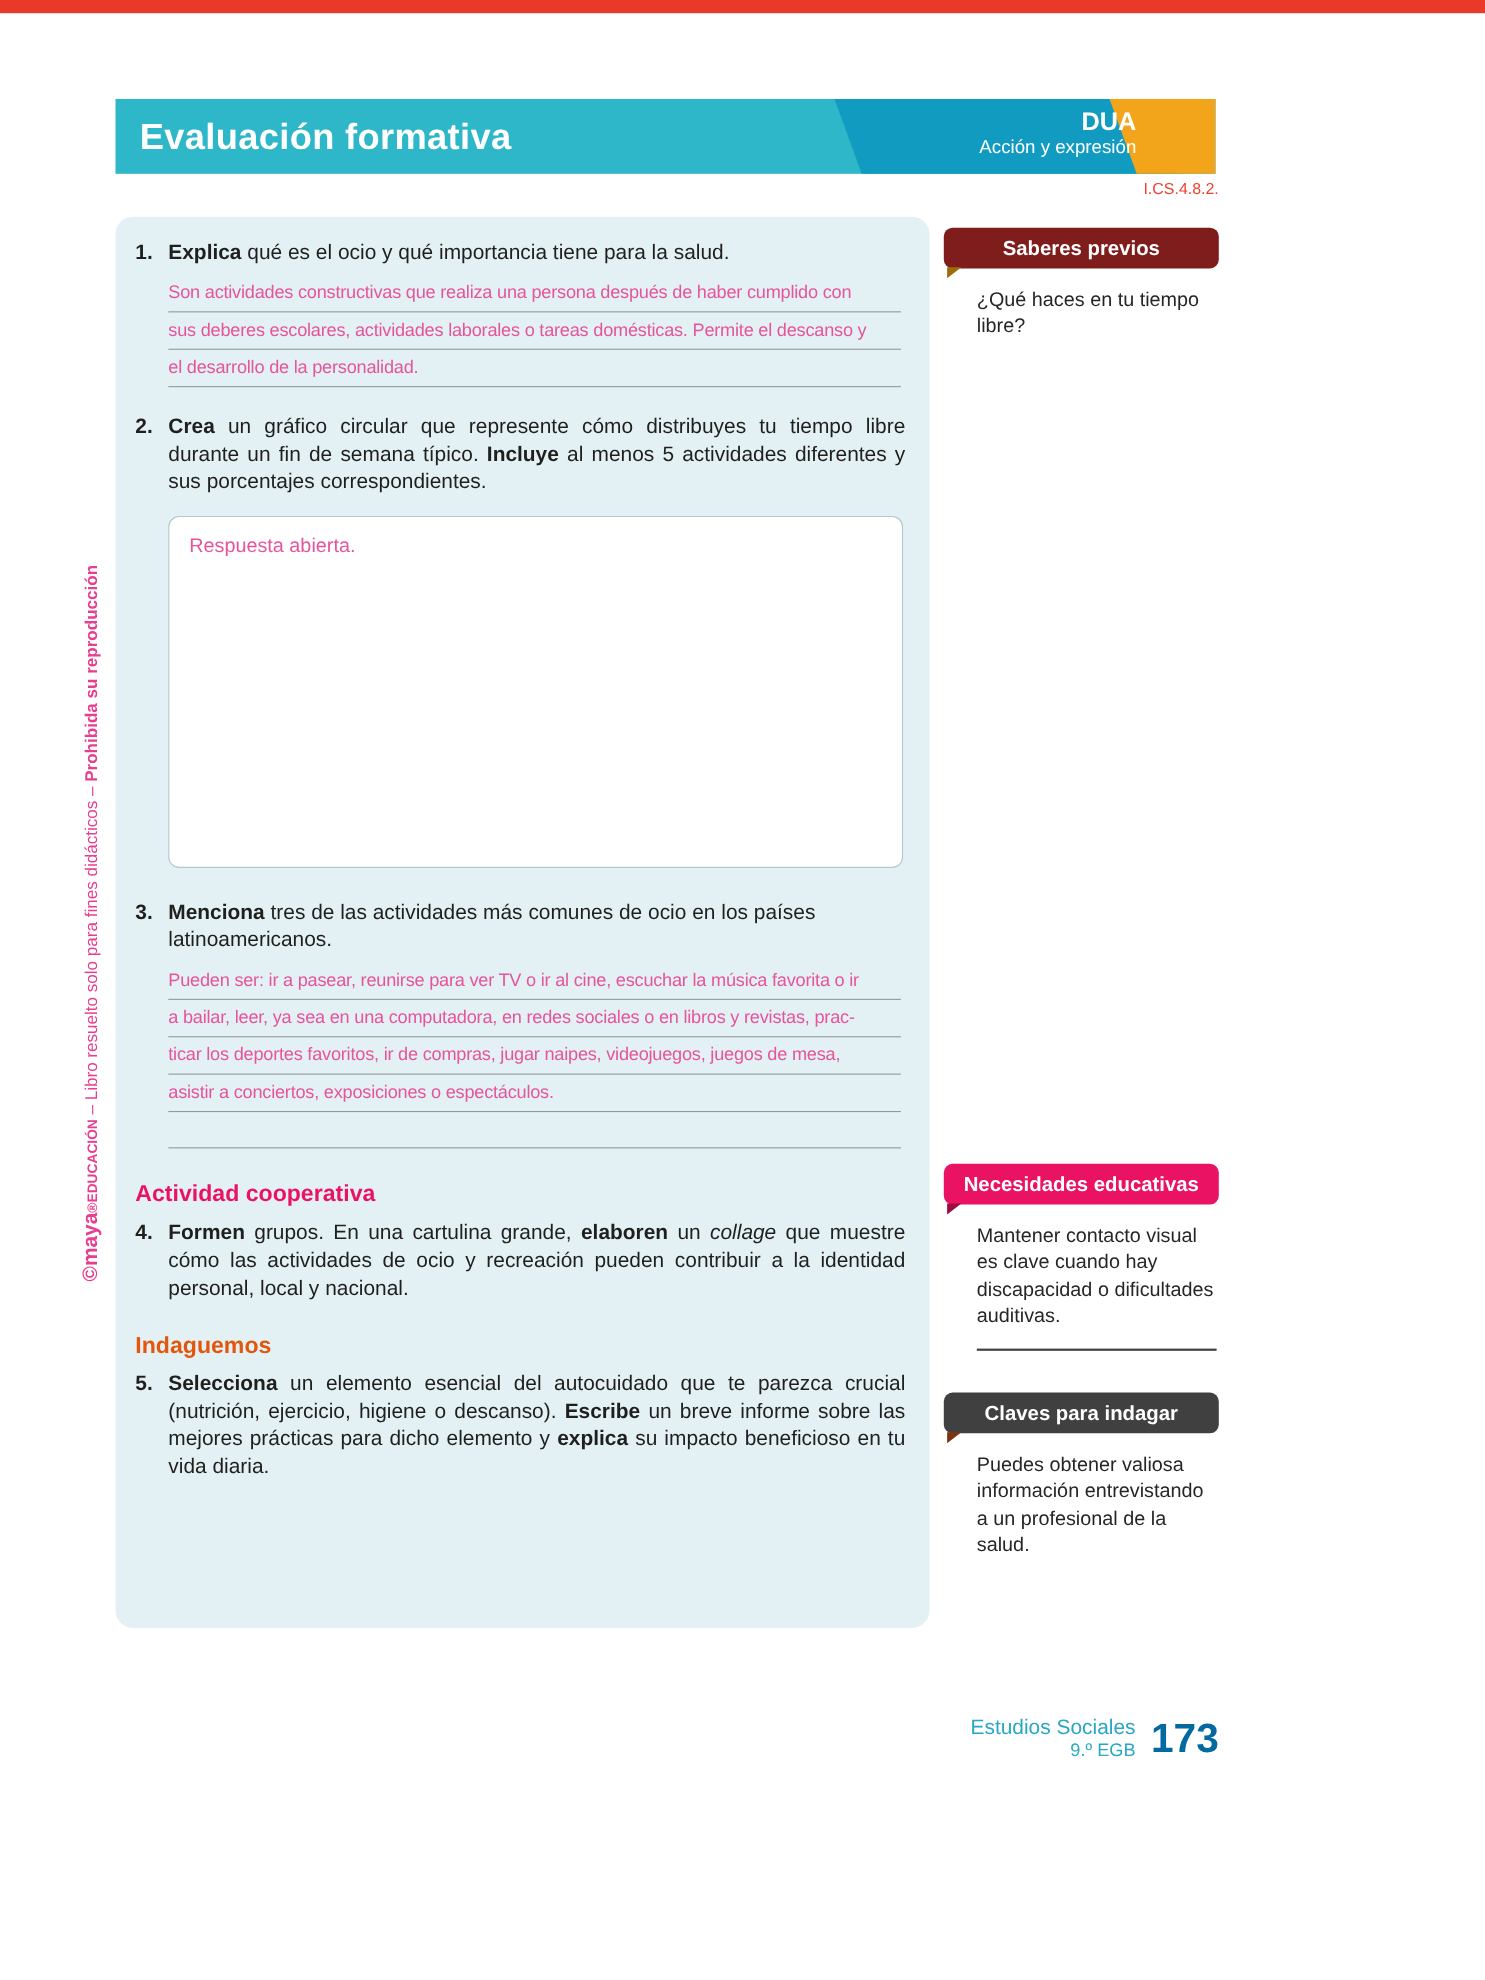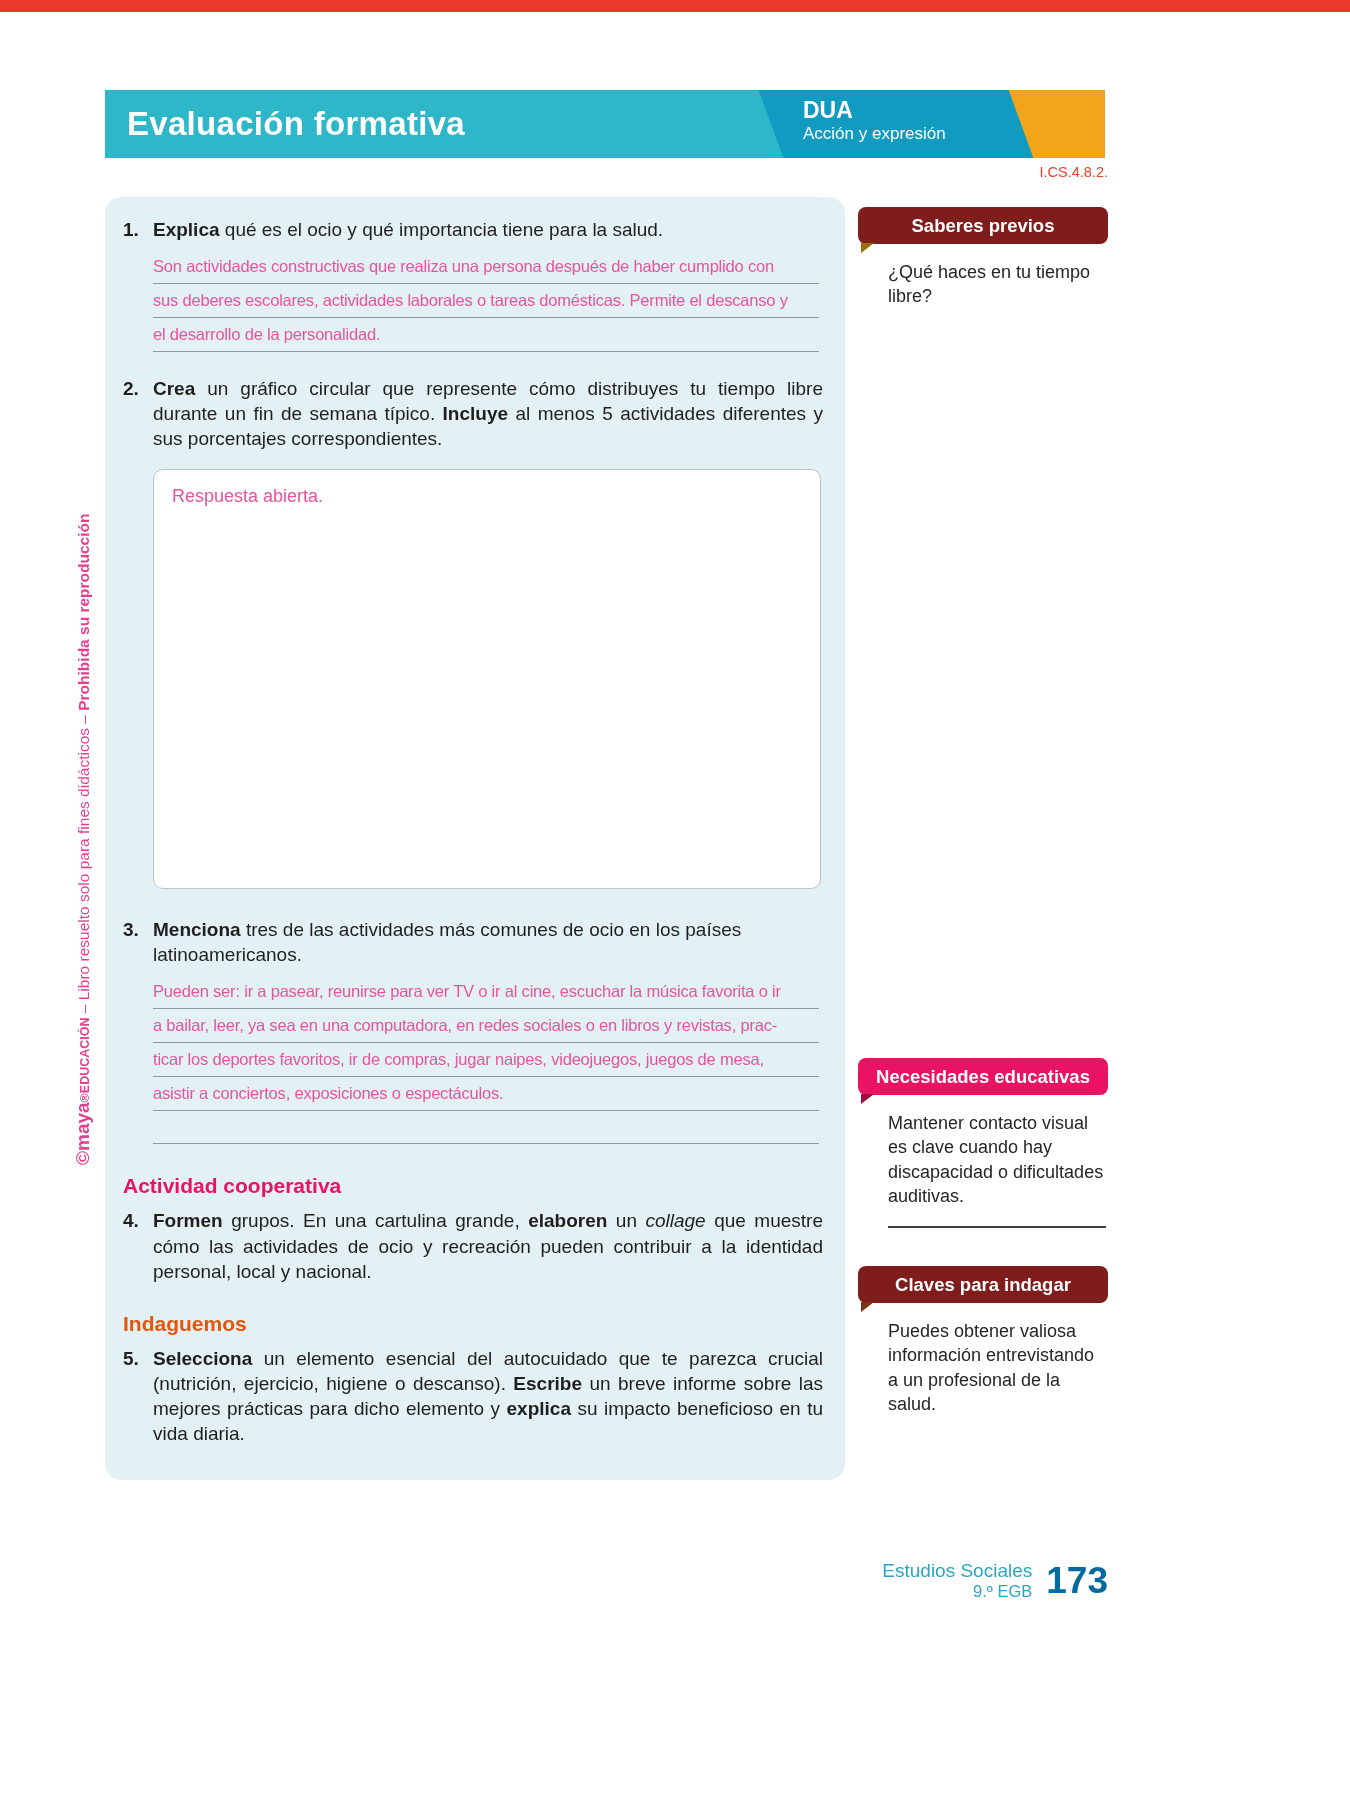--- a/index.html
+++ b/index.html
@@ -23,21 +23,21 @@
     background:#119bc0; transform:skewX(20deg);
   }
   .orange-shape {
     position:absolute; top:-6px; right:-46px; width:130px; height:80px;
     background:#f2a51a; transform:skewX(20deg);
   }
   .fheader .title {
     position:absolute; left:22px; top:0; height:48px; line-height:68px;
     color:#ffffff; font-size:33px; font-weight:bold; letter-spacing:0.3px; z-index:2;
   }
-  .dua-text { position:absolute; top:7px; right:72px; width:230px; text-align:left; color:#fff; z-index:3; }
+  .dua-text { position:absolute; top:7px; right:72px; width:230px; text-align:right; color:#fff; z-index:3; }
   .dua-main { font-size:23px; font-weight:bold; line-height:26px; }
   .dua-sub  { font-size:17px; font-weight:normal; line-height:22px; }
 
   .code {
     position:absolute; top:164px; left:105px; width:1003px; text-align:right;
     color:#ee4130; font-size:14.5px;
   }
 
   
   .content {
@@ -56,42 +56,42 @@
   .ans-line {
     min-height:33px; line-height:33px;
     border-bottom:1px solid #909a9e;
     color:#e5549c; font-size:16.5px; letter-spacing:-0.2px;
     white-space:nowrap; overflow:hidden;
   }
 
   .mt24 { margin-top:24px; } .mt28 { margin-top:28px; }
 
   .open-box {
-    margin:18px 2px 0 36px; height:420px;
+    margin:18px 2px 0 36px; height:320px;
     background:#ffffff; border:1px solid #b5c6cd; border-radius:10px;
     padding:16px 18px; color:#e5549c; font-size:18px;
   }
 
   .h-coop { color:#ea1262; font-size:21px; font-weight:bold; margin:30px 0 10px 6px; }
   .h-inda { color:#e2560d; font-size:21px; font-weight:bold; margin:28px 0 10px 6px; }
 
   
   .sb { position:absolute; left:858px; width:250px; }
   .sb-pill {
     position:relative; height:37px; border-radius:8px;
     color:#fff; font-weight:bold; font-size:18.5px;
     text-align:center; line-height:37px;
   }
   .sb-pill::before {
     content:""; position:absolute; left:3px; bottom:-9px;
     border-top:10px solid #000; border-right:13px solid transparent;
   }
   .pill-gold    { background:#7f1d1d; } .pill-gold::before    { border-top-color:#9c6d07; }
   .pill-magenta { background:#ea1262; } .pill-magenta::before { border-top-color:#9e0b41; }
-  .pill-rust    { background:#7f1d1d; } .pill-rust::before    { border-top-color:#7c3410; }
+  .pill-rust    { background:#404040; } .pill-rust::before    { border-top-color:#7c3410; }
   .sb-body { margin:16px 0 0 30px; font-size:18px; line-height:1.35; color:#262626; }
   .sb-rule { margin:18px 0 0 30px; width:218px; border-top:2px solid #3f3f3f; }
 
   .sb-saberes     { top:207px; }
   .sb-necesidades { top:1058px; }
   .sb-claves      { top:1266px; }
 
   
   .footer {
     position:absolute; top:1560px; left:105px; width:1003px;

